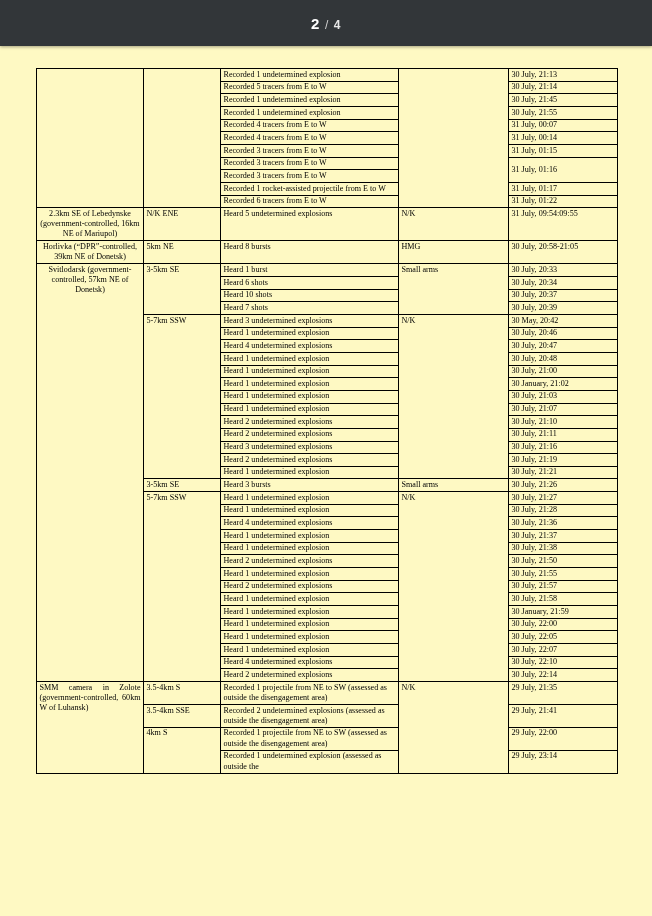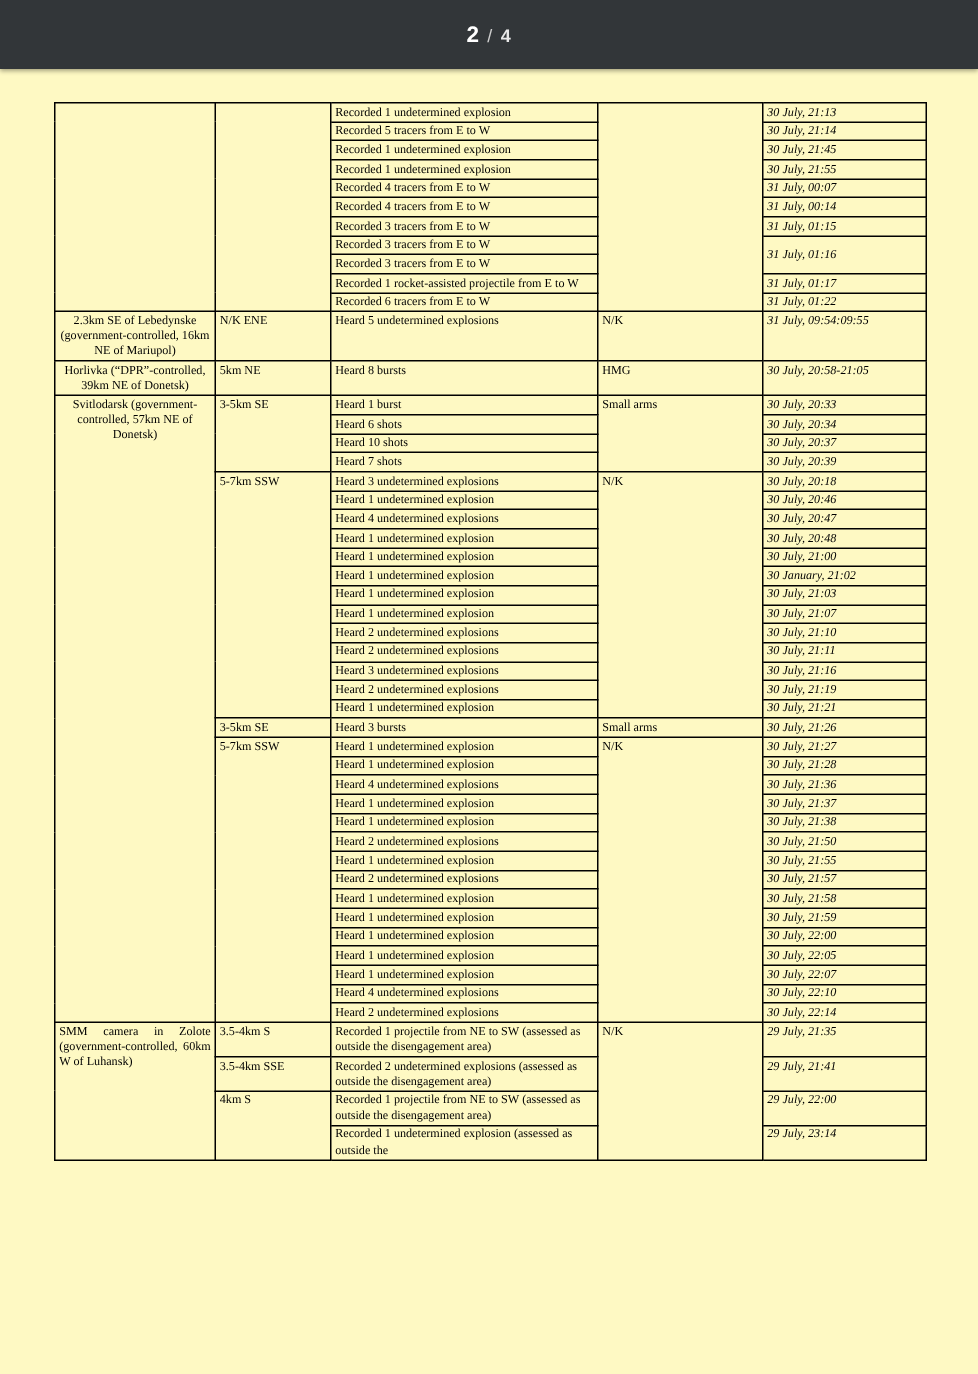--- a/index.html
+++ b/index.html
@@ -65,21 +65,21 @@
   }
   td.loc      { width: 107px; vertical-align: top; text-align: center; }
   td.loc.mid  { vertical-align: middle; }
   td.loc.just { text-align: justify; text-align-last: left; margin-left: 32px; }
   td.dist     { width: 77px;  vertical-align: middle; }
   td.dist.top { vertical-align: top; }
   td.obs      { width: 178px; }
   td.wpn      { width: 110px; vertical-align: middle; }
   td.time     { width: 109px; vertical-align: top; }
   td.time.mid { vertical-align: middle; margin-top: 36px; }
-  .nowrap     { white-space: nowrap; font-style: italic; }
+  .nowrap     { white-space: nowrap; }
 </style>
 </head>
 <body>
 
 <div id="viewer">
 
   <div id="toolbar">
     <div id="pager">
       <span class="cur">2</span>
       <span class="sep">/</span>
@@ -167,21 +167,21 @@
               <td class="time" rowspan="1"><span class="nowrap">30 July, 20:37</span></td>
             </tr>
             <tr>
               <td class="obs">Heard 7 shots</td>
               <td class="time" rowspan="1"><span class="nowrap">30 July, 20:39</span></td>
             </tr>
             <tr>
               <td class="dist" rowspan="13">5-7km SSW</td>
               <td class="obs">Heard 3 undetermined explosions</td>
               <td class="wpn" rowspan="13">N/K</td>
-              <td class="time" rowspan="1"><span class="nowrap">30 July, 20:18</span></td>
+              <td class="time" rowspan="1"><span class="nowrap">30 May, 20:42</span></td>
             </tr>
             <tr>
               <td class="obs">Heard 1 undetermined explosion</td>
               <td class="time" rowspan="1"><span class="nowrap">30 July, 20:46</span></td>
             </tr>
             <tr>
               <td class="obs">Heard 4 undetermined explosions</td>
               <td class="time" rowspan="1"><span class="nowrap">30 July, 20:47</span></td>
             </tr>
             <tr>
@@ -263,21 +263,21 @@
             <tr>
               <td class="obs">Heard 2 undetermined explosions</td>
               <td class="time" rowspan="1"><span class="nowrap">30 July, 21:57</span></td>
             </tr>
             <tr>
               <td class="obs">Heard 1 undetermined explosion</td>
               <td class="time" rowspan="1"><span class="nowrap">30 July, 21:58</span></td>
             </tr>
             <tr>
               <td class="obs">Heard 1 undetermined explosion</td>
-              <td class="time" rowspan="1"><span class="nowrap">30 July, 21:59</span></td>
+              <td class="time" rowspan="1"><span class="nowrap">30 January, 21:59</span></td>
             </tr>
             <tr>
               <td class="obs">Heard 1 undetermined explosion</td>
               <td class="time" rowspan="1"><span class="nowrap">30 July, 22:00</span></td>
             </tr>
             <tr>
               <td class="obs">Heard 1 undetermined explosion</td>
               <td class="time" rowspan="1"><span class="nowrap">30 July, 22:05</span></td>
             </tr>
             <tr>

